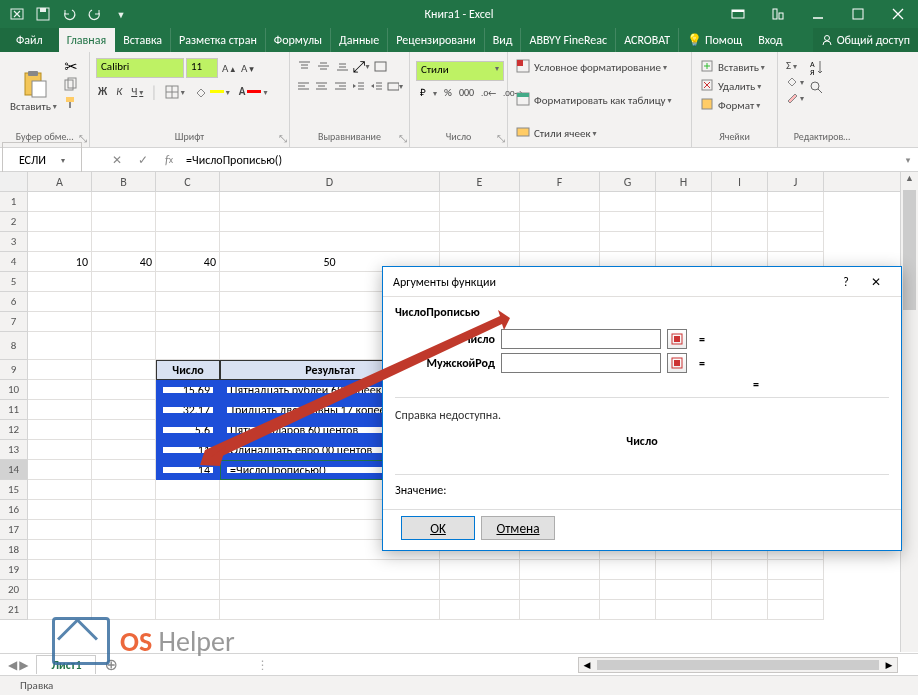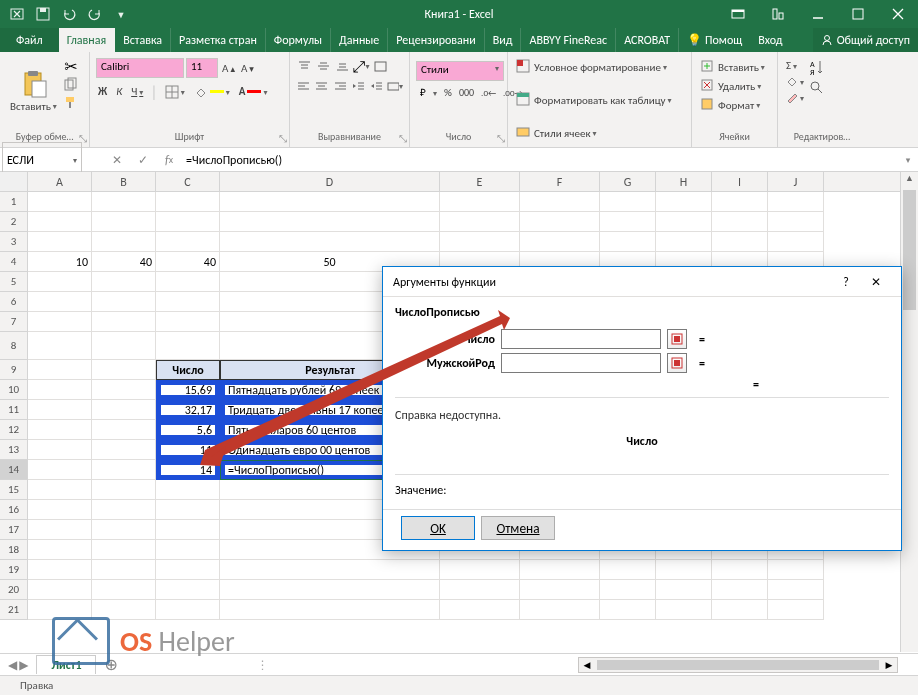--- a/index.html
+++ b/index.html
@@ -21,49 +21,49 @@
 .tab.tell { border: none; }
 .tab.share { margin-left: auto; background: #1e6b40; border: none; }
 
 
 .ribbon { background: #f3f2f1; border-bottom: 1px solid #d4d4d4; height: 96px; display: flex; }
 .rgroup { border-right: 1px solid #d4d4d4; padding: 2px 4px; display: flex; flex-direction: column; justify-content: space-between; position: relative; }
 .rgroup-label { font-size: 10px; color: #666; text-align: center; padding: 2px 0; white-space: nowrap; overflow: hidden; }
 .rgroup-dlg { position: absolute; bottom: 2px; right: 2px; font-size: 10px; color: #888; cursor: pointer; }
 .rbtn { display: flex; align-items: center; font-size: 11px; color: #444; padding: 1px 2px; cursor: pointer; white-space: nowrap; gap: 2px; }
 .rico { width: 16px; height: 16px; display: inline-flex; align-items: center; justify-content: center; }
-.font-combo { display: inline-block; border: 1px solid #c8c6c4; background: #f9a8d4; font-size: 11px; padding: 1px 4px; height: 20px; width: 88px; text-align: left; }
+.font-combo { display: inline-block; border: 1px solid #c8c6c4; background: #bef264; font-size: 11px; padding: 1px 4px; height: 20px; width: 88px; text-align: left; }
 .font-sz { width: 32px; }
 .bold { font-weight: bold; }
 .ital { font-style: italic; }
 .under { text-decoration: underline; }
 .dd-arr { font-size: 8px; color: #666; }
 
 
 .fbar { height: 24px; border-bottom: 1px solid #d4d4d4; display: flex; align-items: center; font-size: 12px; background: #fff; }
-.namebox { width: 80px; height: 35px; border: 1px solid #c8c6c4; padding: 0 4px; margin: 16px 2px; display: flex; align-items: center; justify-content: space-between; }
+.namebox { width: 80px; height: 35px; border: 1px solid #c8c6c4; padding: 0 16px; margin: 16px 2px; display: flex; align-items: center; justify-content: space-between; }
 .fb-btn { width: 26px; height: 22px; display: flex; align-items: center; justify-content: center; color: #888; cursor: pointer; }
 .fbar-inp { flex: 1; padding: 0 4px; display: flex; align-items: center; height: 20px; }
 .fbar-exp { width: 20px; text-align: center; color: #888; cursor: pointer; font-size: 9px; }
 
 
 .grid-wrap { position: relative; flex: 1; overflow: hidden; height: 480px; }
 .col-heads { display: flex; height: 20px; background: #f3f2f1; border-bottom: 1px solid #d4d4d4; }
 .corner { width: 28px; border-right: 1px solid #d4d4d4; background: #f0f0f0; }
 .ch { border-right: 1px solid #d4d4d4; text-align: center; font-size: 12px; color: #555; display: flex; align-items: center; justify-content: center; }
 .grid-rows { display: flex; flex-direction: column; }
 .gr { display: flex; height: 20px; }
 .gr.tall { height: 28px; }
 .rh { width: 28px; background: #f3f2f1; border-right: 1px solid #d4d4d4; border-bottom: 1px solid #d4d4d4; font-size: 11px; color: #555; display: flex; align-items: center; justify-content: center; }
 .rh.sel { background: #d2d2d2; }
 .cell { border-right: 1px solid #e1dfdd; border-bottom: 1px solid #e1dfdd; padding: 0 3px; font-size: 12px; display: flex; align-items: center; justify-content: flex-end; overflow: hidden; white-space: nowrap; }
 .cell.t-left { justify-content: flex-start; }
 .cell.t-cent { justify-content: center; }
 .cell.hdr { background: #d9e1f2; font-weight: bold; border: 1px solid #333; }
-.cell.brd { border: 5px solid #1d4ed8; }
+.cell.brd { border: 7px solid #1d4ed8; }
 .cell.sel { outline: 1px solid #217346; outline-offset: -1px; background: #fff; }
 
 .cw-a{width:64px}.cw-b{width:64px}.cw-c{width:64px}.cw-d{width:220px}.cw-e{width:80px}.cw-f{width:80px}.cw-g{width:56px}.cw-h{width:56px}.cw-i{width:56px}.cw-j{width:56px}
 
 
 .dialog { position: absolute; left: 382px; top: 266px; width: 520px; background: #fff; border: 1px solid #0078d4; box-shadow: 0 4px 16px rgba(0,0,0,0.3); font-size: 12px; z-index: 10; }
 .dlg-title { height: 30px; display: flex; align-items: center; padding: 0 10px; border-bottom: 1px solid #e1dfdd; }
 .dlg-title-txt { flex: 1; font-weight: normal; }
 .dlg-hx { width: 30px; text-align: center; cursor: pointer; }
 .dlg-body { padding: 8px 12px 6px; }

